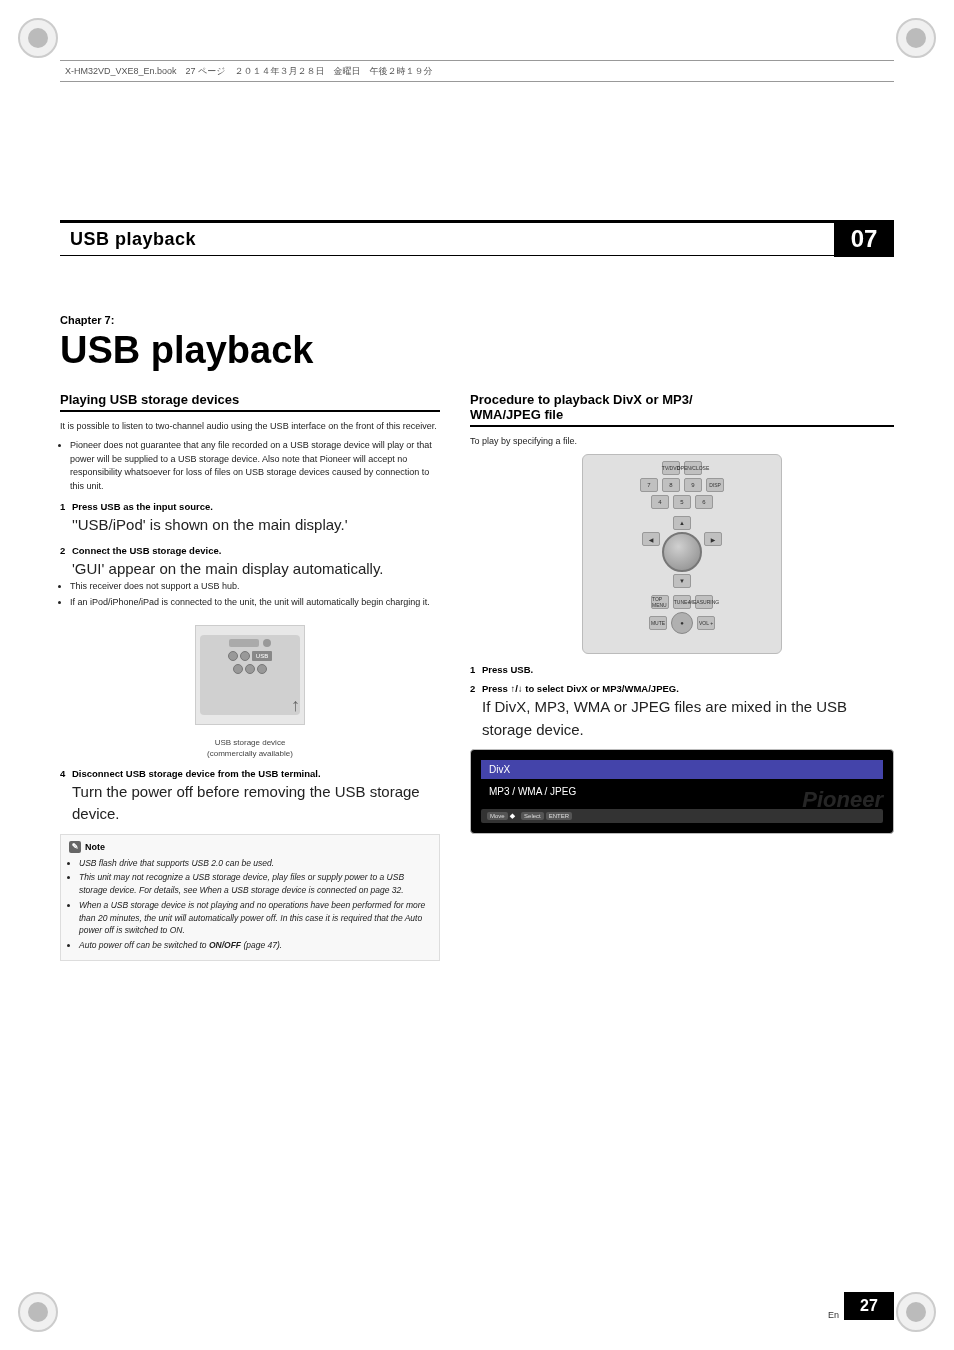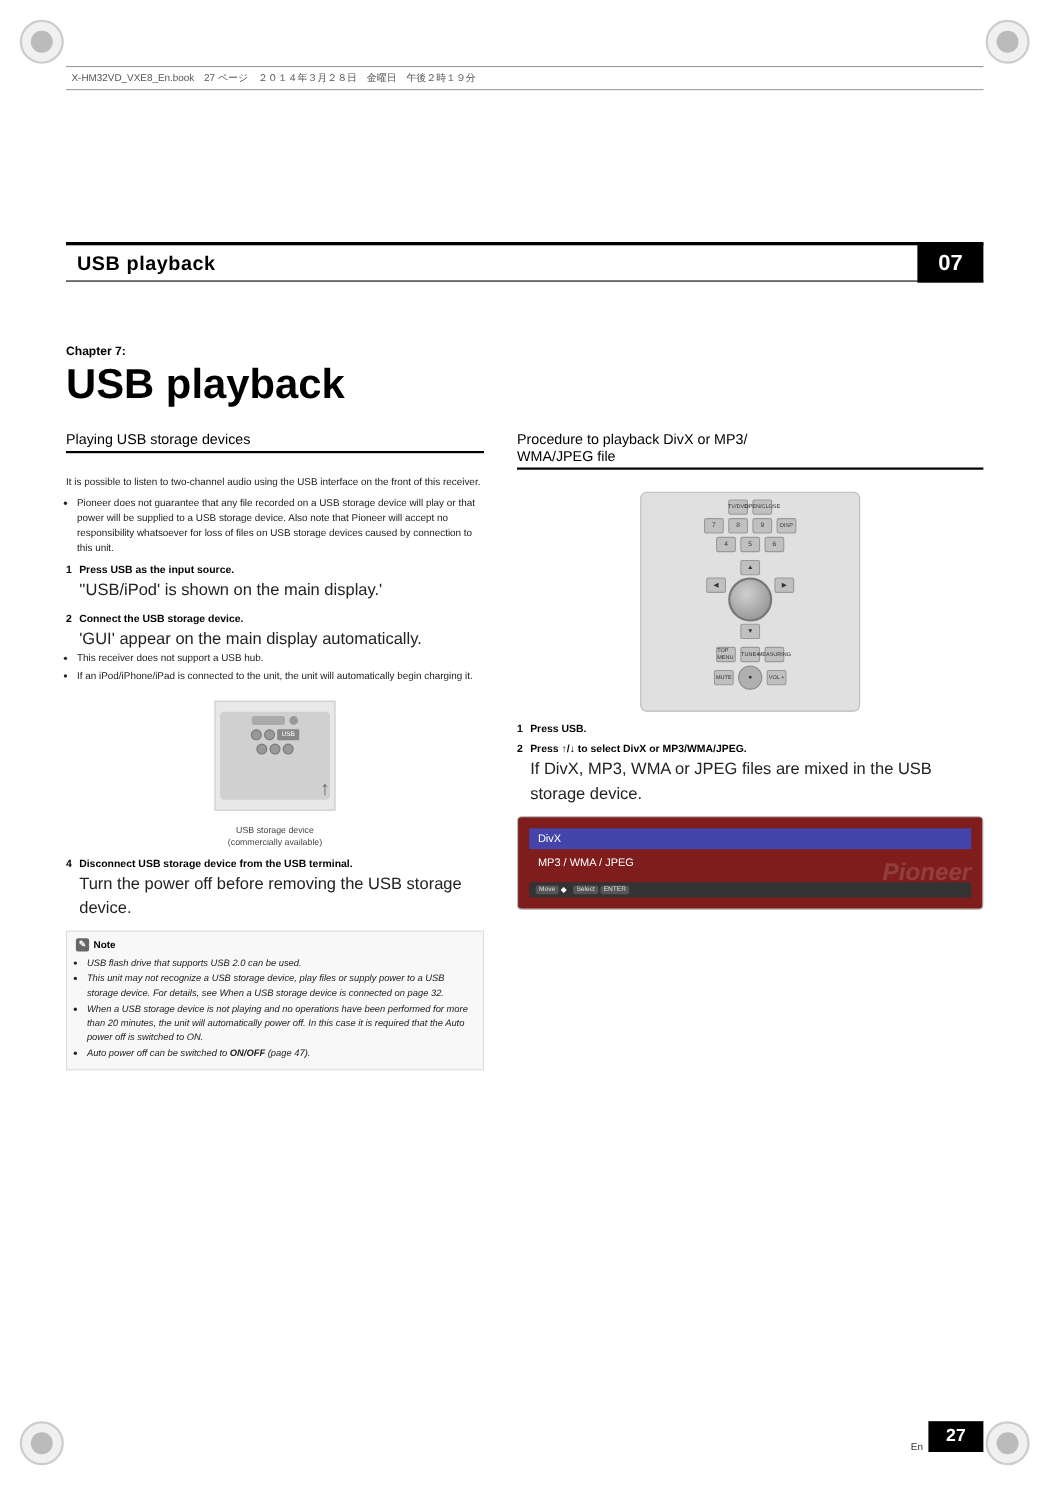--- a/index.html
+++ b/index.html
@@ -66,21 +66,21 @@
     }
     .chapter-band-title {
       font-size: 18px;
       font-weight: bold;
       padding-left: 10px;
       letter-spacing: 0.5px;
     }
     .chapter-badge {
       background: #000;
       color: #fff;
-      font-size: 20px;
+      font-size: 24px;
       font-weight: bold;
       width: 60px;
       height: 36px;
       display: flex;
       align-items: center;
       justify-content: center;
     }
 
     
     .page-content {
@@ -113,24 +113,24 @@
     .col-left {
       flex: 0 0 380px;
     }
     .col-right {
       flex: 1;
     }
 
     
     .section-heading {
       font-size: 13px;
-      font-weight: normal;
+      font-weight: bold;
       border-bottom: 2px solid #000;
       padding-bottom: 3px;
-      margin-bottom: 20px;
+      margin-bottom: 8px;
     }
 
     
     .body-text {
       font-size: 9px;
       line-height: 1.5;
       margin-bottom: 6px;
       color: #222;
     }
 
@@ -290,21 +290,21 @@
       width: 40px; height: 40px;
       border-radius: 50%;
       background: radial-gradient(circle at 40% 35%, #d0d0d0, #888);
       border: 2px solid #777;
     }
 
     
     .screen-image {
       width: 100%;
       border: 1px solid #bbb;
-      background: #7f1d1d;
+      background: #000000;
       border-radius: 4px;
       padding: 10px;
       margin-top: 8px;
       min-height: 80px;
       position: relative;
     }
     .screen-menu-item {
       color: #fff;
       font-size: 10px;
       padding: 4px 8px;
@@ -484,20 +484,21 @@
       </div>
 
     </div>
 
     <div class="col-right">
 
       <div class="section-heading">
         <span>Procedure to playback DivX or MP3/<br>WMA/JPEG file</span>
       </div>
 
+      <p class="body-text">To play by specifying a file.</p>
 
       <div class="remote-image-wrap">
         <div class="remote-img">
 
           <div class="remote-row">
             <div class="remote-btn" style="font-size:5px;">TV/DVD</div>
             <div class="remote-btn" style="font-size:5px;">OPEN/CLOSE</div>
           </div>
           <div class="remote-row">
             <div class="remote-btn">7</div>

